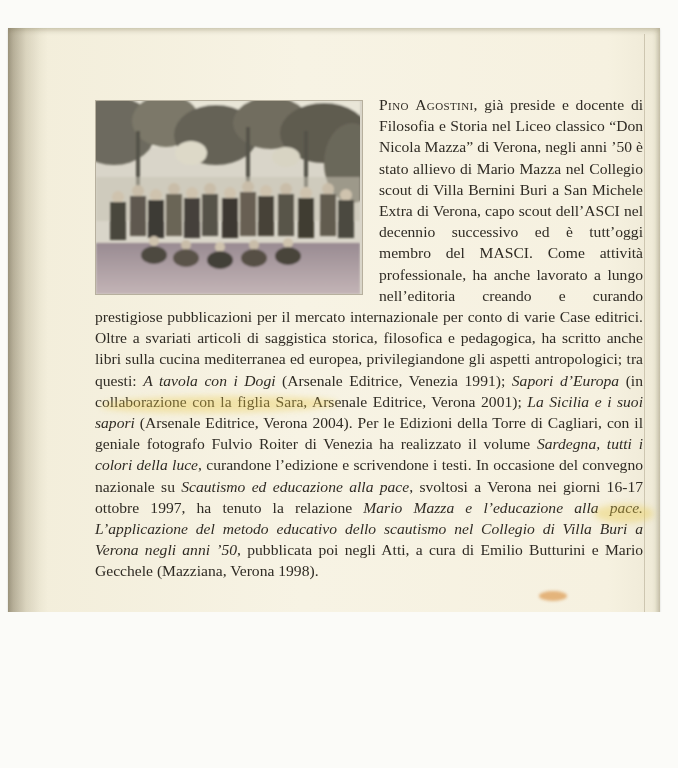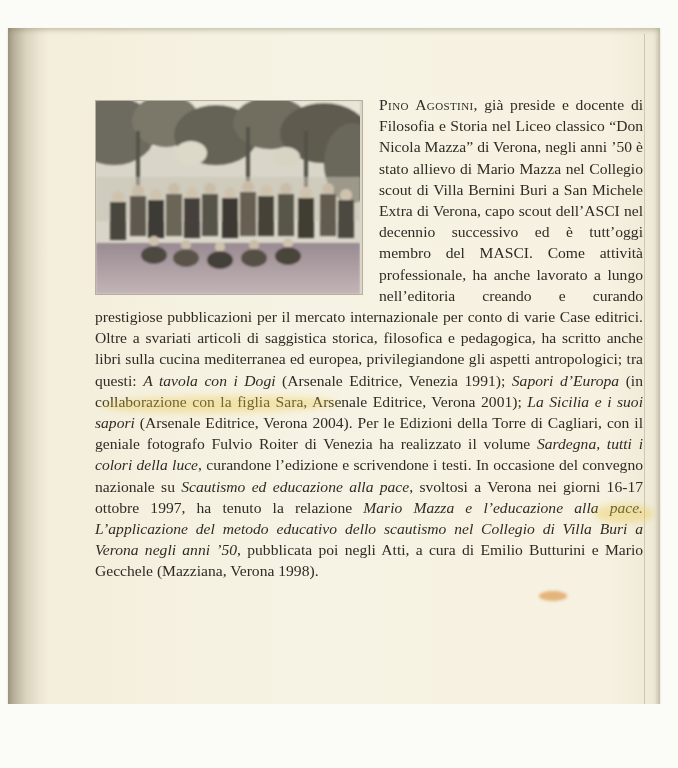--- a/index.html
+++ b/index.html
@@ -1,17 +1,17 @@
 <!DOCTYPE html>
 <html><head>
 <meta charset="utf-8">
 <style>
   html,body{margin:0;padding:0;background:#fbfbf8;}
   .scan{
-    position:relative;width:678px;height:704px;overflow:hidden;
+    position:relative;width:678px;height:612px;overflow:hidden;
     background:#fbfbf8;font-family:"Liberation Serif","DejaVu Serif",serif;
   }
   .page{
     position:absolute;left:8px;top:28px;width:652px;height:717px;
     background:linear-gradient(to right,#ddd7c2 0,#f3eedb 5%,#f7f3e4 45%,#f6f1e0 92%,#eee9d6 100%);
     box-shadow:
       inset 0 3px 5px rgba(110,100,70,.22),
       inset 0 -4px 6px rgba(110,100,70,.25),
       inset -3px 0 5px rgba(130,120,90,.18),
       0 1px 2px rgba(0,0,0,.15);

